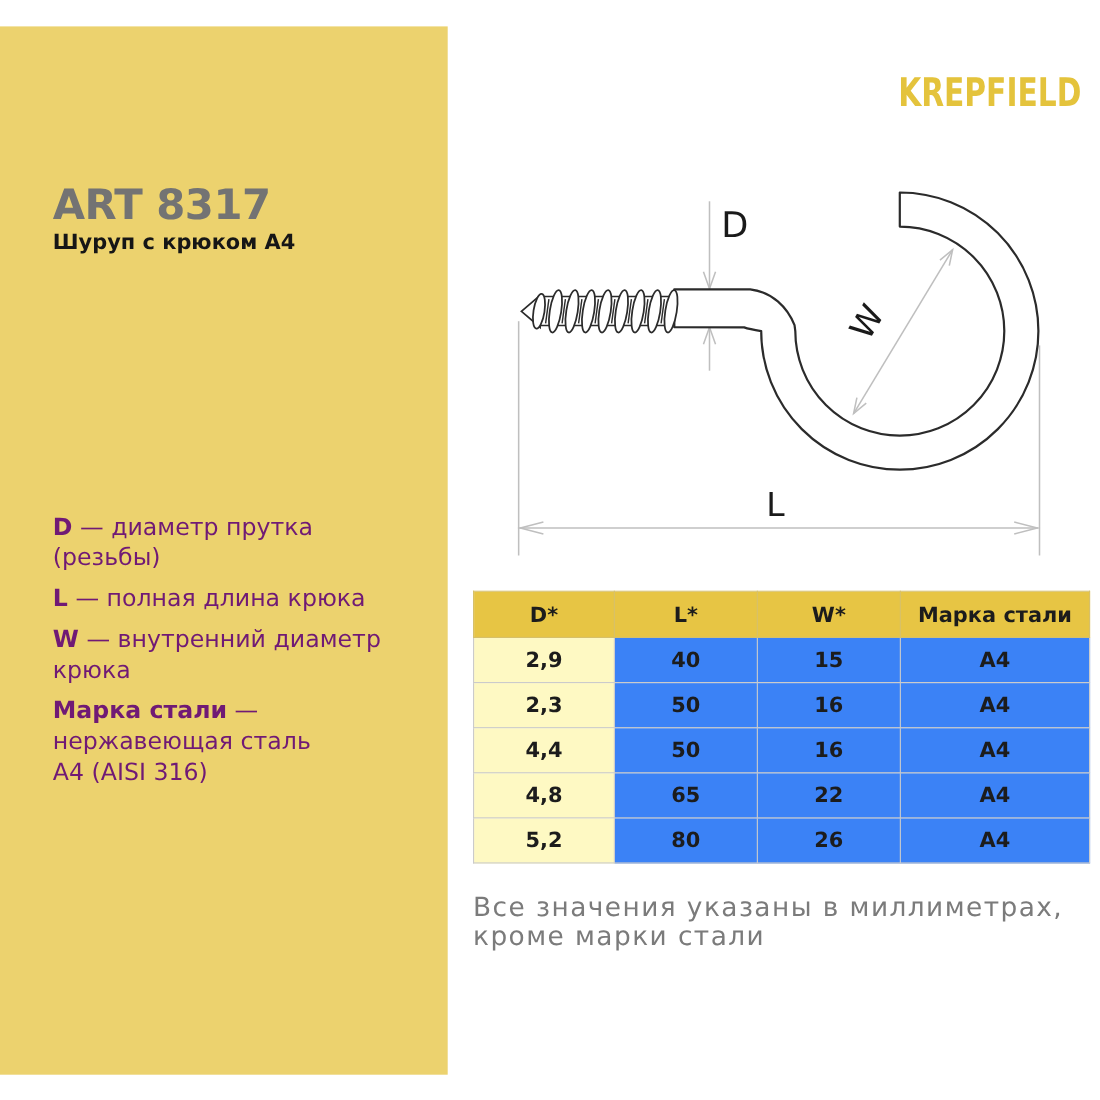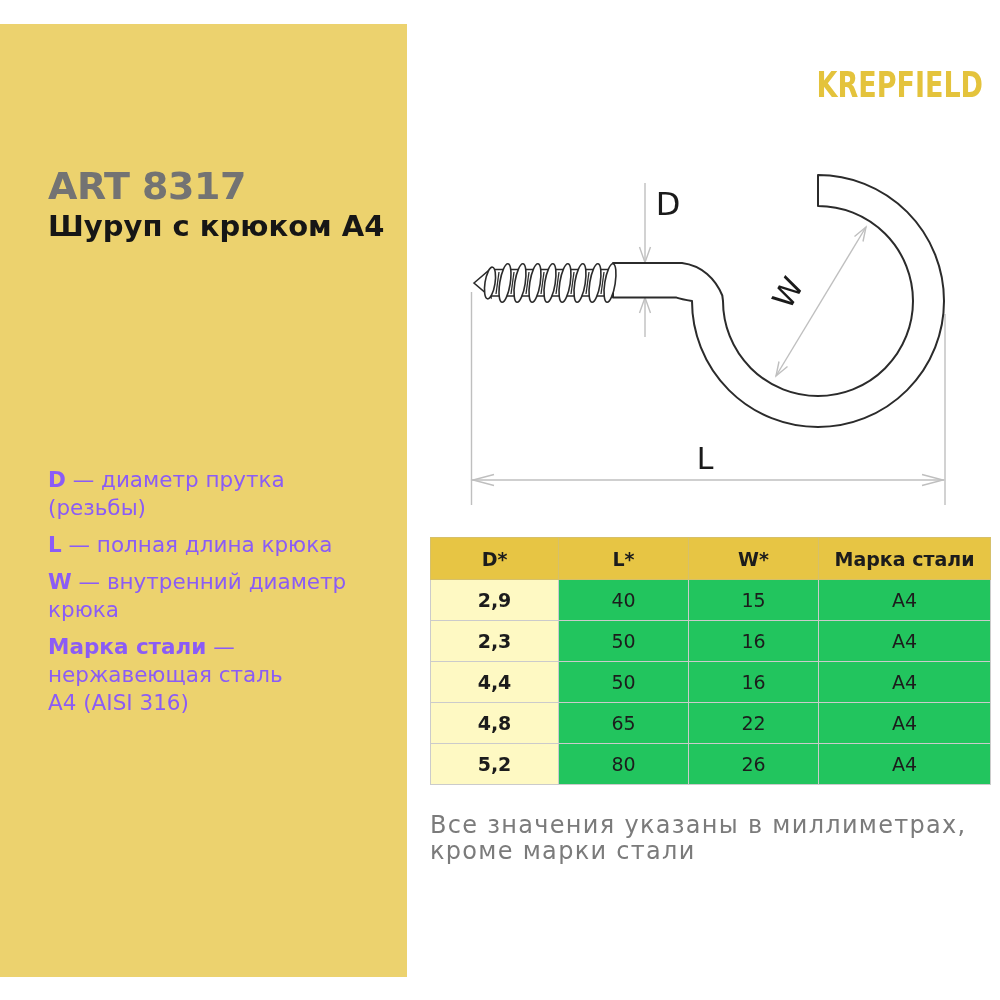--- a/index.html
+++ b/index.html
@@ -12,24 +12,24 @@
   .panel{
     position:absolute;left:0;top:24px;width:407px;height:953px;
     background:#ecd26e;box-sizing:border-box;padding:0 36px 0 48px;
   }
   .art-number{
     position:absolute;left:48px;top:164px;
     font-size:38px;font-weight:800;letter-spacing:-0.5px;color:#737373;
   }
   .product-name{
     position:absolute;left:48px;top:209px;
-    font-size:29px;font-weight:700;color:#161616;
+    font-size:19px;font-weight:700;color:#161616;
   }
   .defs{position:absolute;left:48px;top:466px;width:335px;}
-  .def{margin:0 0 9px 0;font-size:21.5px;line-height:28px;color:#8b5cf6;}
+  .def{margin:0 0 9px 0;font-size:21.5px;line-height:28px;color:#701a75;}
   .def b{font-weight:700;}
   .def .dtxt{white-space:pre-line;}
   
   .logo{
     position:absolute;top:64px;right:17px;
     font-size:36px;font-weight:800;color:#e4c33c;letter-spacing:0;
     transform:scaleX(0.75);transform-origin:100% 50%;
   }
   
   .diagram{position:absolute;left:0;top:0;width:1000px;height:1000px;}
@@ -38,22 +38,22 @@
   .spec-table{
     position:absolute;left:430px;top:537px;width:560px;
     border-collapse:collapse;table-layout:fixed;
     font-size:19px;color:#1c1c1c;
   }
   .spec-table th{
     background:#e7c544;font-weight:700;height:41px;
     border:1px solid #d6c06a;padding:0;text-align:center;
   }
   .spec-table td{
-    background:#22c55e;height:40px;border:1px solid #cbcbcb;
-    padding:0;text-align:center;font-weight:400;
+    background:#3b82f6;height:40px;border:1px solid #cbcbcb;
+    padding:0;text-align:center;font-weight:700;
   }
   .spec-table td.first{background:#fef9c3;font-weight:700;}
   .spec-table col.c1{width:128px;} .spec-table col.c2{width:130px;}
   .spec-table col.c3{width:130px;} .spec-table col.c4{width:172px;}
   
   .footnote{
     position:absolute;left:430px;top:812px;width:560px;
     font-size:24px;line-height:26px;letter-spacing:1.3px;color:#7b7b7b;
     white-space:pre-line;
   }

